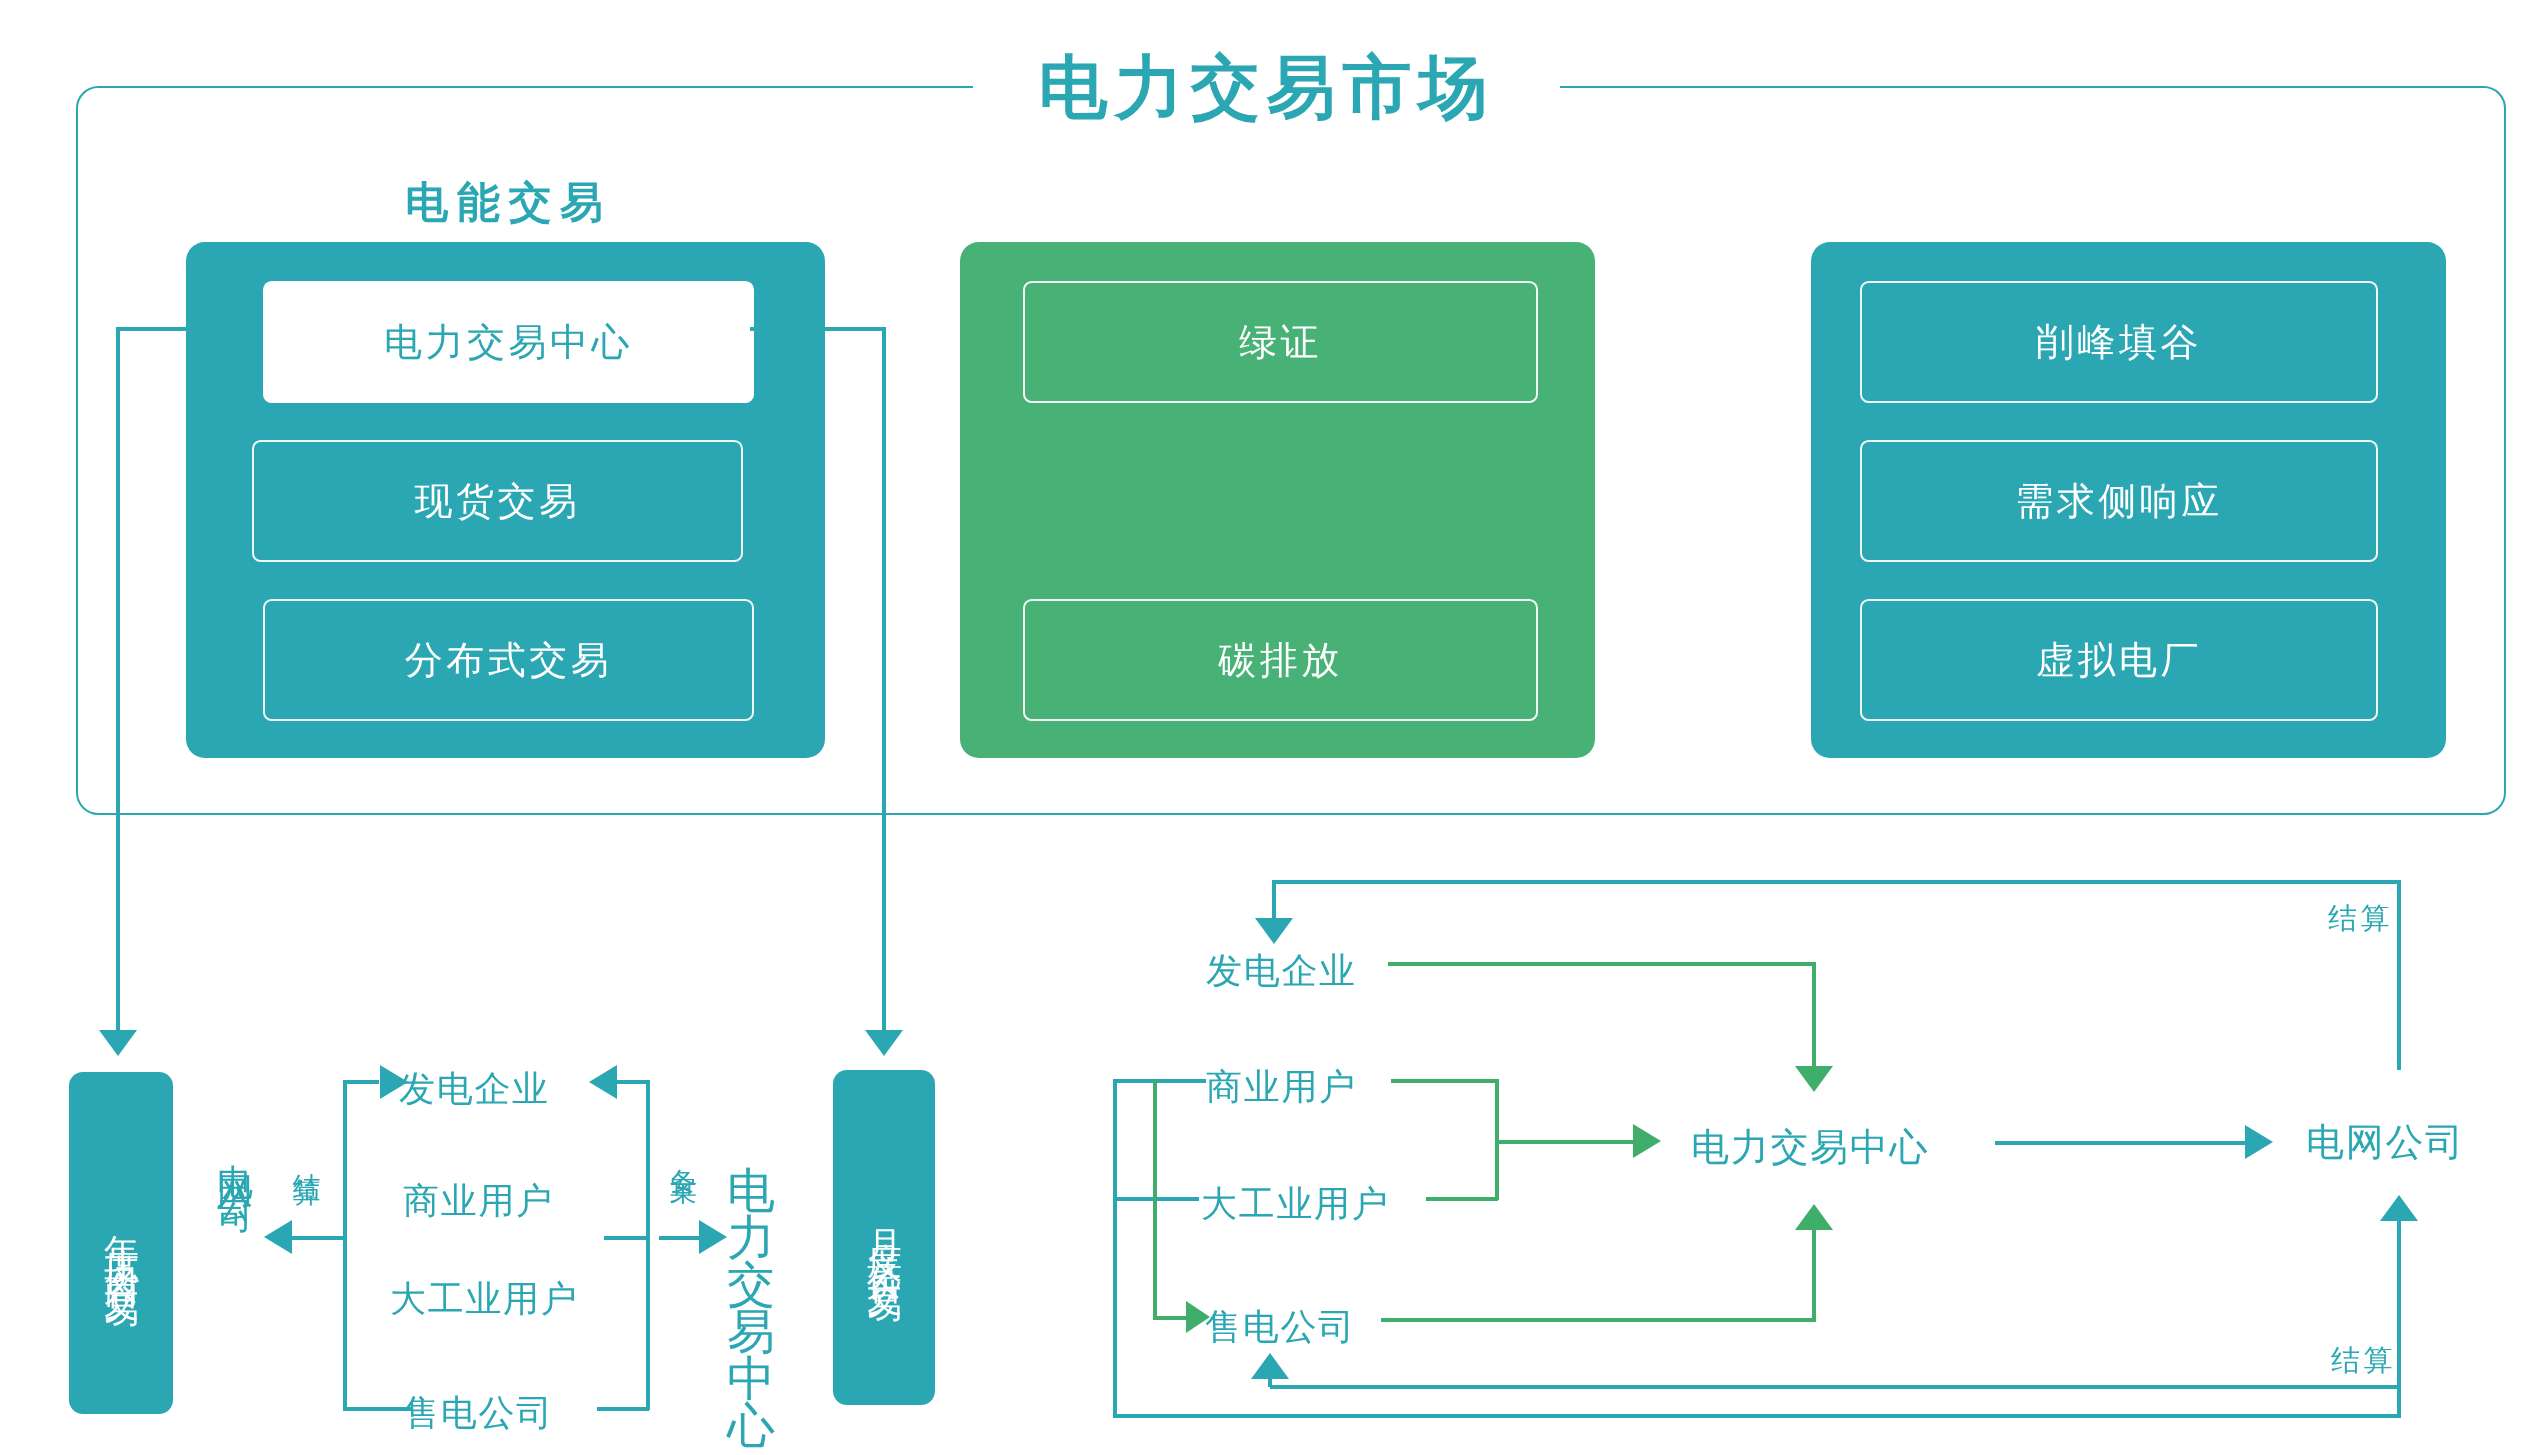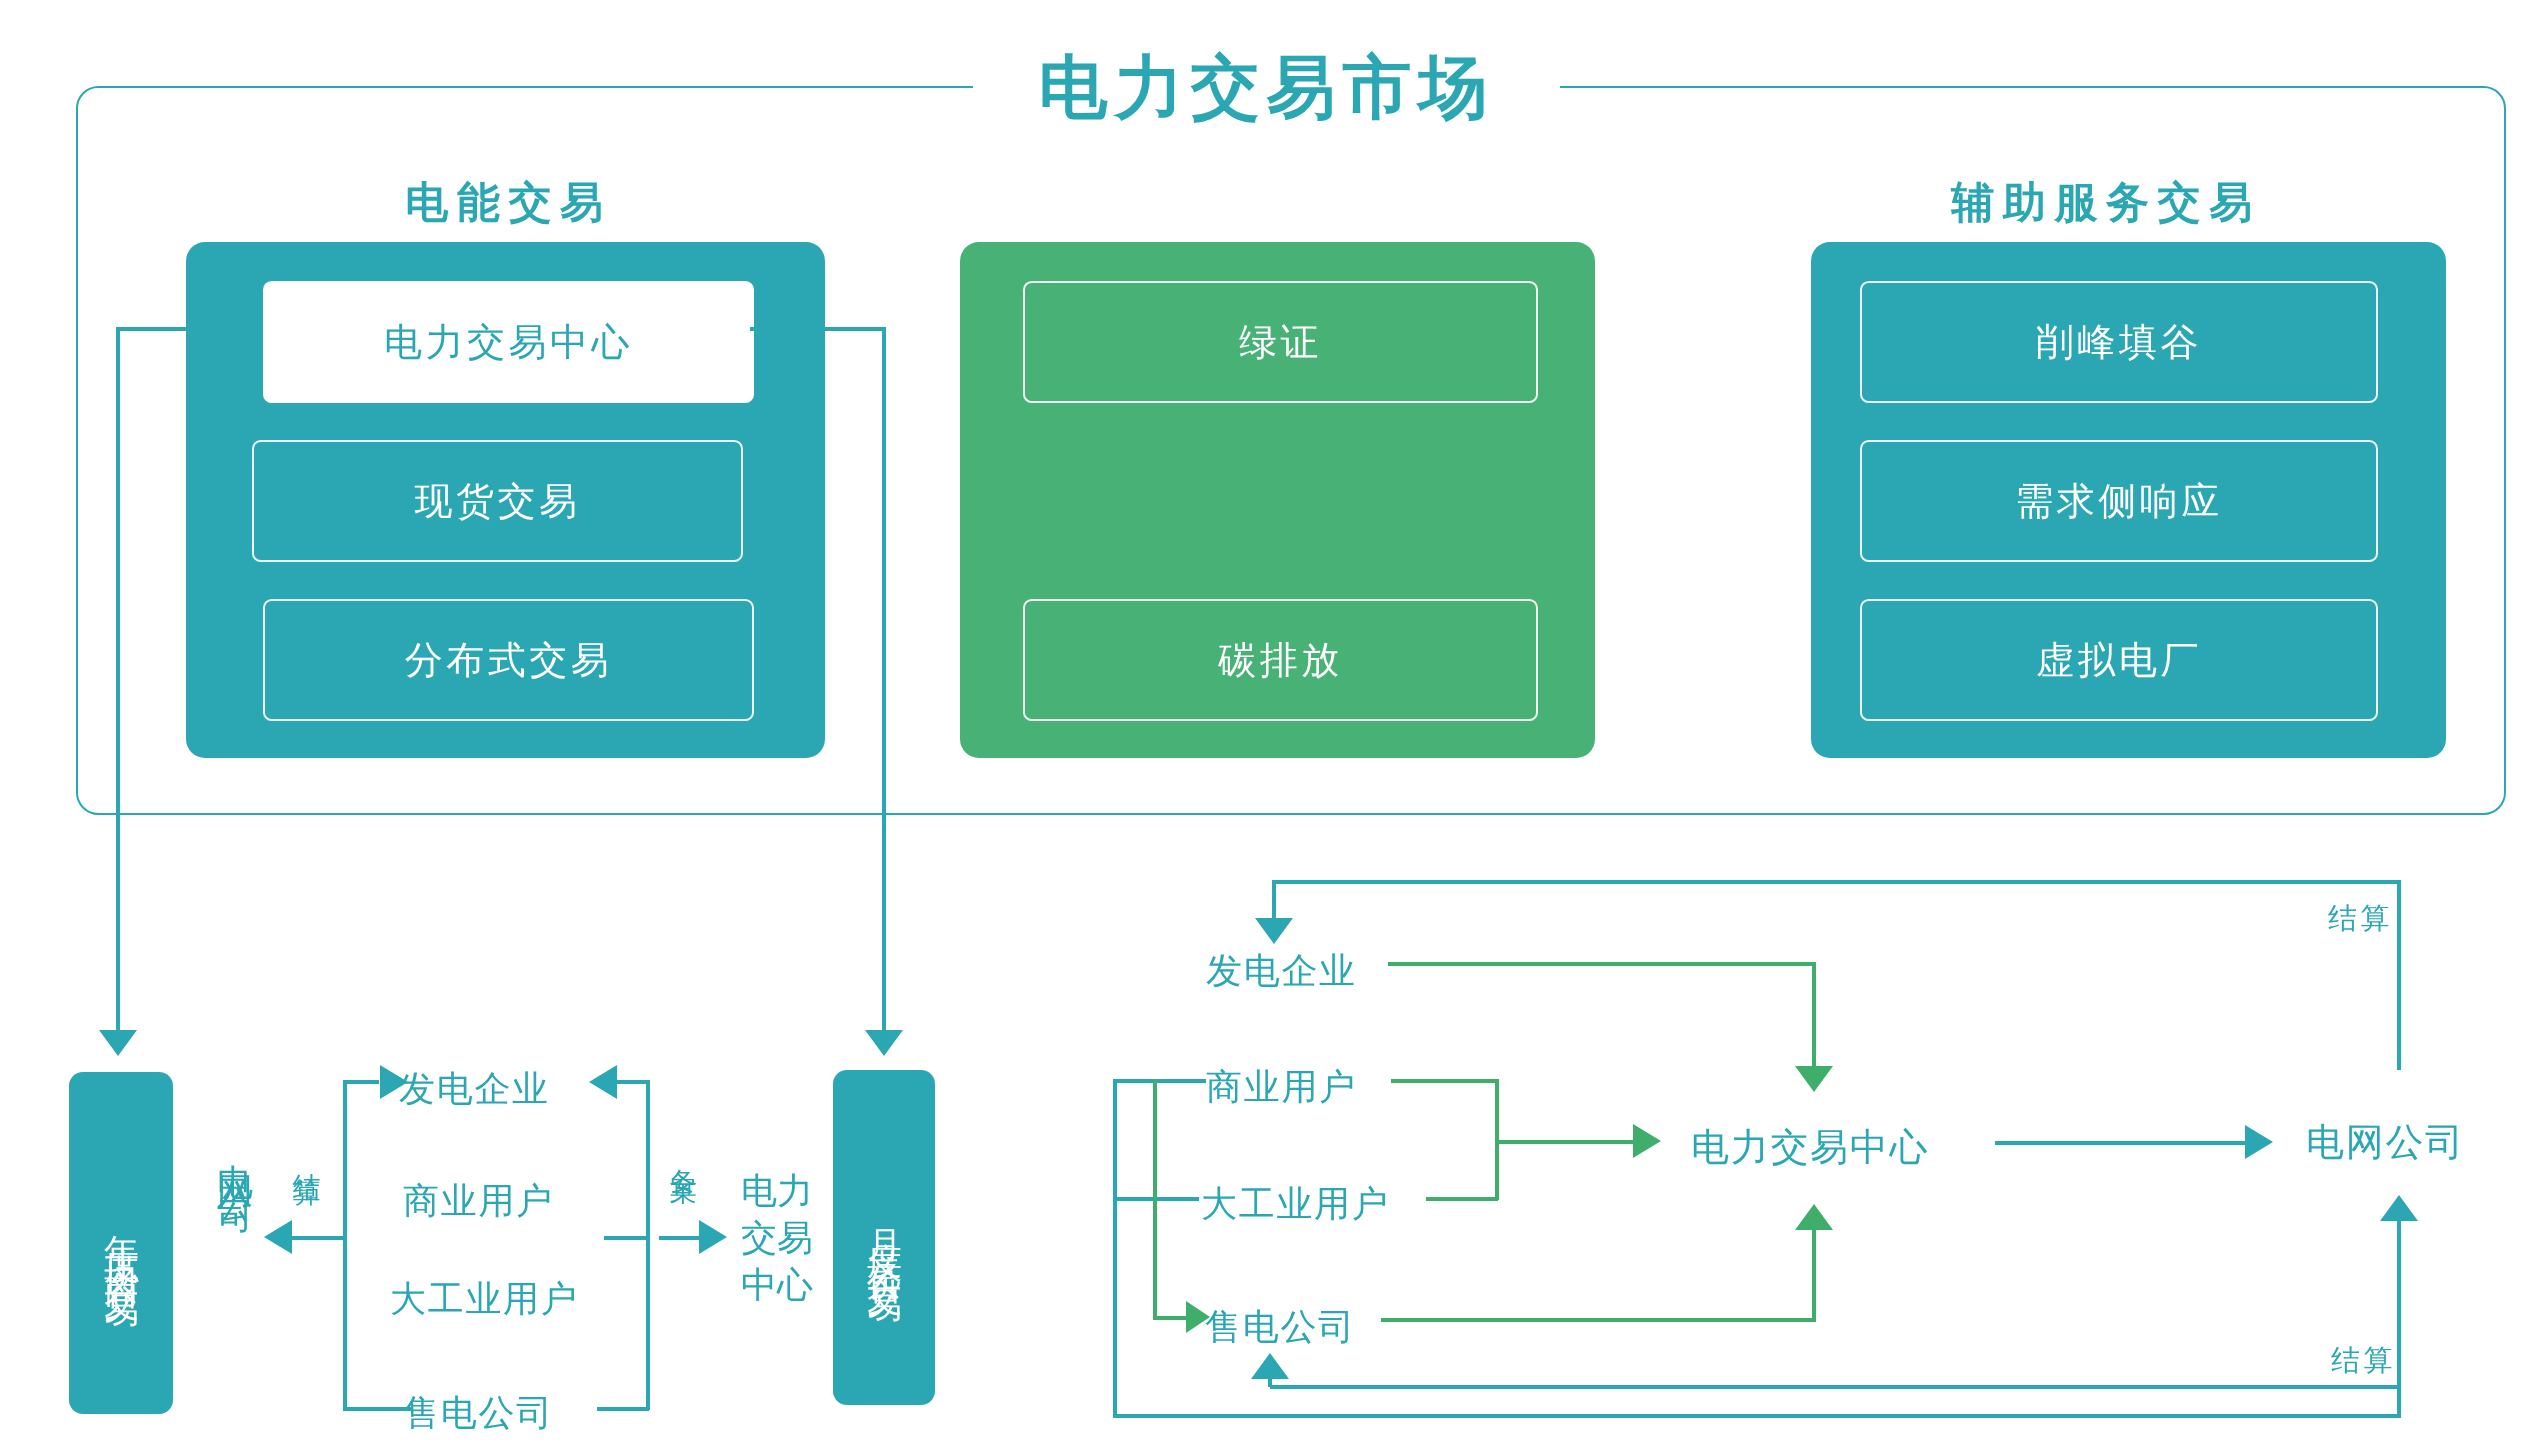--- a/index.html
+++ b/index.html
@@ -41,32 +41,31 @@
   .arr.g.right{border-left-color:var(--green-line);}
 
   
   .vbox{position:absolute;background:var(--teal);border-radius:14px;
         display:flex;align-items:center;justify-content:center;}
   .vtext{writing-mode:vertical-rl;text-orientation:upright;}
   .vbox .vtext{color:#fff;font-size:35px;letter-spacing:12px;}
   .node{position:absolute;color:var(--teal);font-size:36px;letter-spacing:1.7px;text-align:left;white-space:nowrap;}
   .vlabel{position:absolute;color:var(--teal);font-size:28px;letter-spacing:5.2px;}
   .small-label{position:absolute;color:var(--teal);font-size:29px;letter-spacing:3.5px;text-align:center;}
-  .center3{position:absolute;color:var(--teal);font-size:36px;line-height:47px;text-align:right;}
+  .center3{position:absolute;color:var(--teal);font-size:48px;line-height:47px;text-align:left;}
 </style>
 </head>
 <body>
 
 <div id="canvas">
 
   <div class="outer"></div>
   <div class="main-title">电力交易市场</div>
 
   <div class="sec-header" style="left:293px;top:174px;width:431px;">电能交易</div>
-  <div class="sec-header" style="left:1847px;top:174px;width:518px;">辅助服务交易</div>
 
   <div class="panel teal" style="left:186px;width:639px;"></div>
   <div class="pbox white" style="left:263px;top:281px;width:487px;">电力交易中心</div>
   <div class="pbox" style="left:252px;top:440px;width:487px;">现货交易</div>
   <div class="pbox" style="left:263px;top:599px;width:487px;">分布式交易</div>
 
   <div class="panel green" style="left:960px;width:635px;"></div>
   <div class="pbox" style="left:1023px;top:281px;width:511px;">绿证</div>
   <div class="pbox" style="left:1023px;top:599px;width:511px;">碳排放</div>
 

